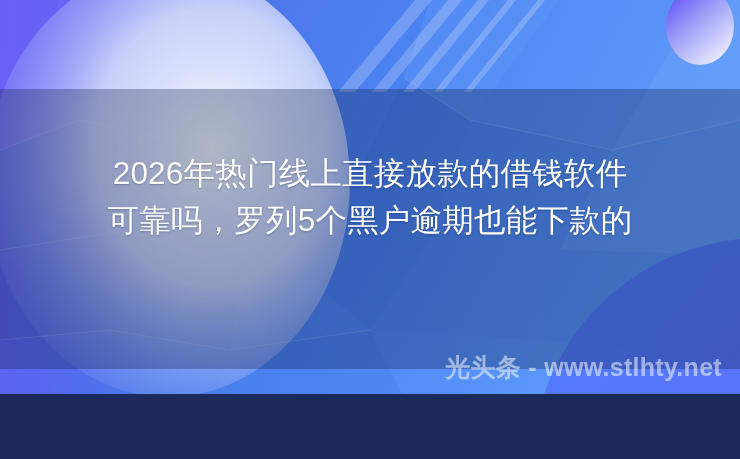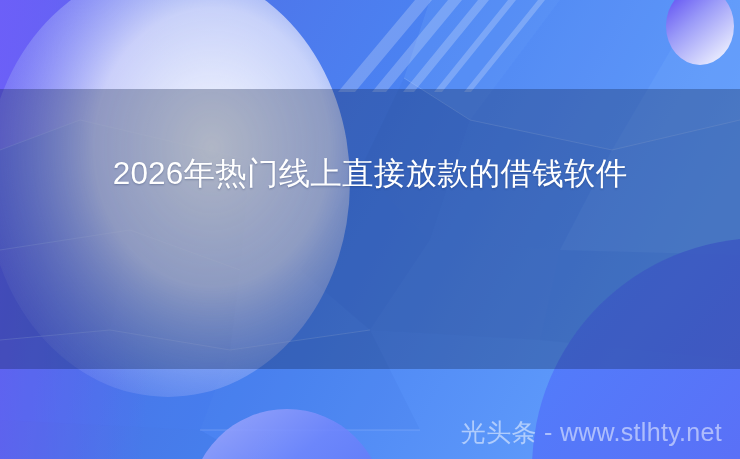--- a/index.html
+++ b/index.html
@@ -3,21 +3,21 @@
 <meta charset="utf-8">
 <style>
   html, body {
     margin: 0;
     padding: 0;
     background: #1b2a5a;
   }
   #poster {
     position: relative;
     width: 740px;
-    height: 459px;
+    height: 394px;
     overflow: hidden;
     font-family: "Liberation Sans", "DejaVu Sans", sans-serif;
     background: #3f6fd8;
   }
 
   
   .bg-layer {
     position: absolute;
     inset: 0;
     overflow: hidden;
@@ -65,21 +65,21 @@
   
   .watermark {
     position: absolute;
     right: 18px;
     bottom: 12px;
     font-size: 25px;
     line-height: 30px;
     color: rgba(255, 255, 255, 0.52);
     letter-spacing: 0.3px;
     white-space: nowrap;
-    font-weight: 400;
+    font-weight: 700;
   }
 </style>
 </head>
 <body>
 
 <div id="poster">
 
   <div class="bg-layer">
     <svg class="bg-svg" viewBox="0 0 740 459" preserveAspectRatio="none">
       <defs>
@@ -165,17 +165,18 @@
       <circle cx="287" cy="506" r="97" fill="url(#gCircBC)" opacity="0.92"></circle>
 
       <ellipse cx="700" cy="26" rx="34" ry="39" fill="url(#gCircTR)"></ellipse>
     </svg>
 
     <div class="band-overlay"></div>
   </div>
 
   <div class="title-block">
     <div class="title-line">2026年热门线上直接放款的借钱软件</div>
+    <div class="title-line">可靠吗，罗列5个黑户逾期也能下款的</div>
   </div>
 
   <div class="watermark">光头条 - www.stlhty.net</div>
 
 </div>
 
 </body></html>

